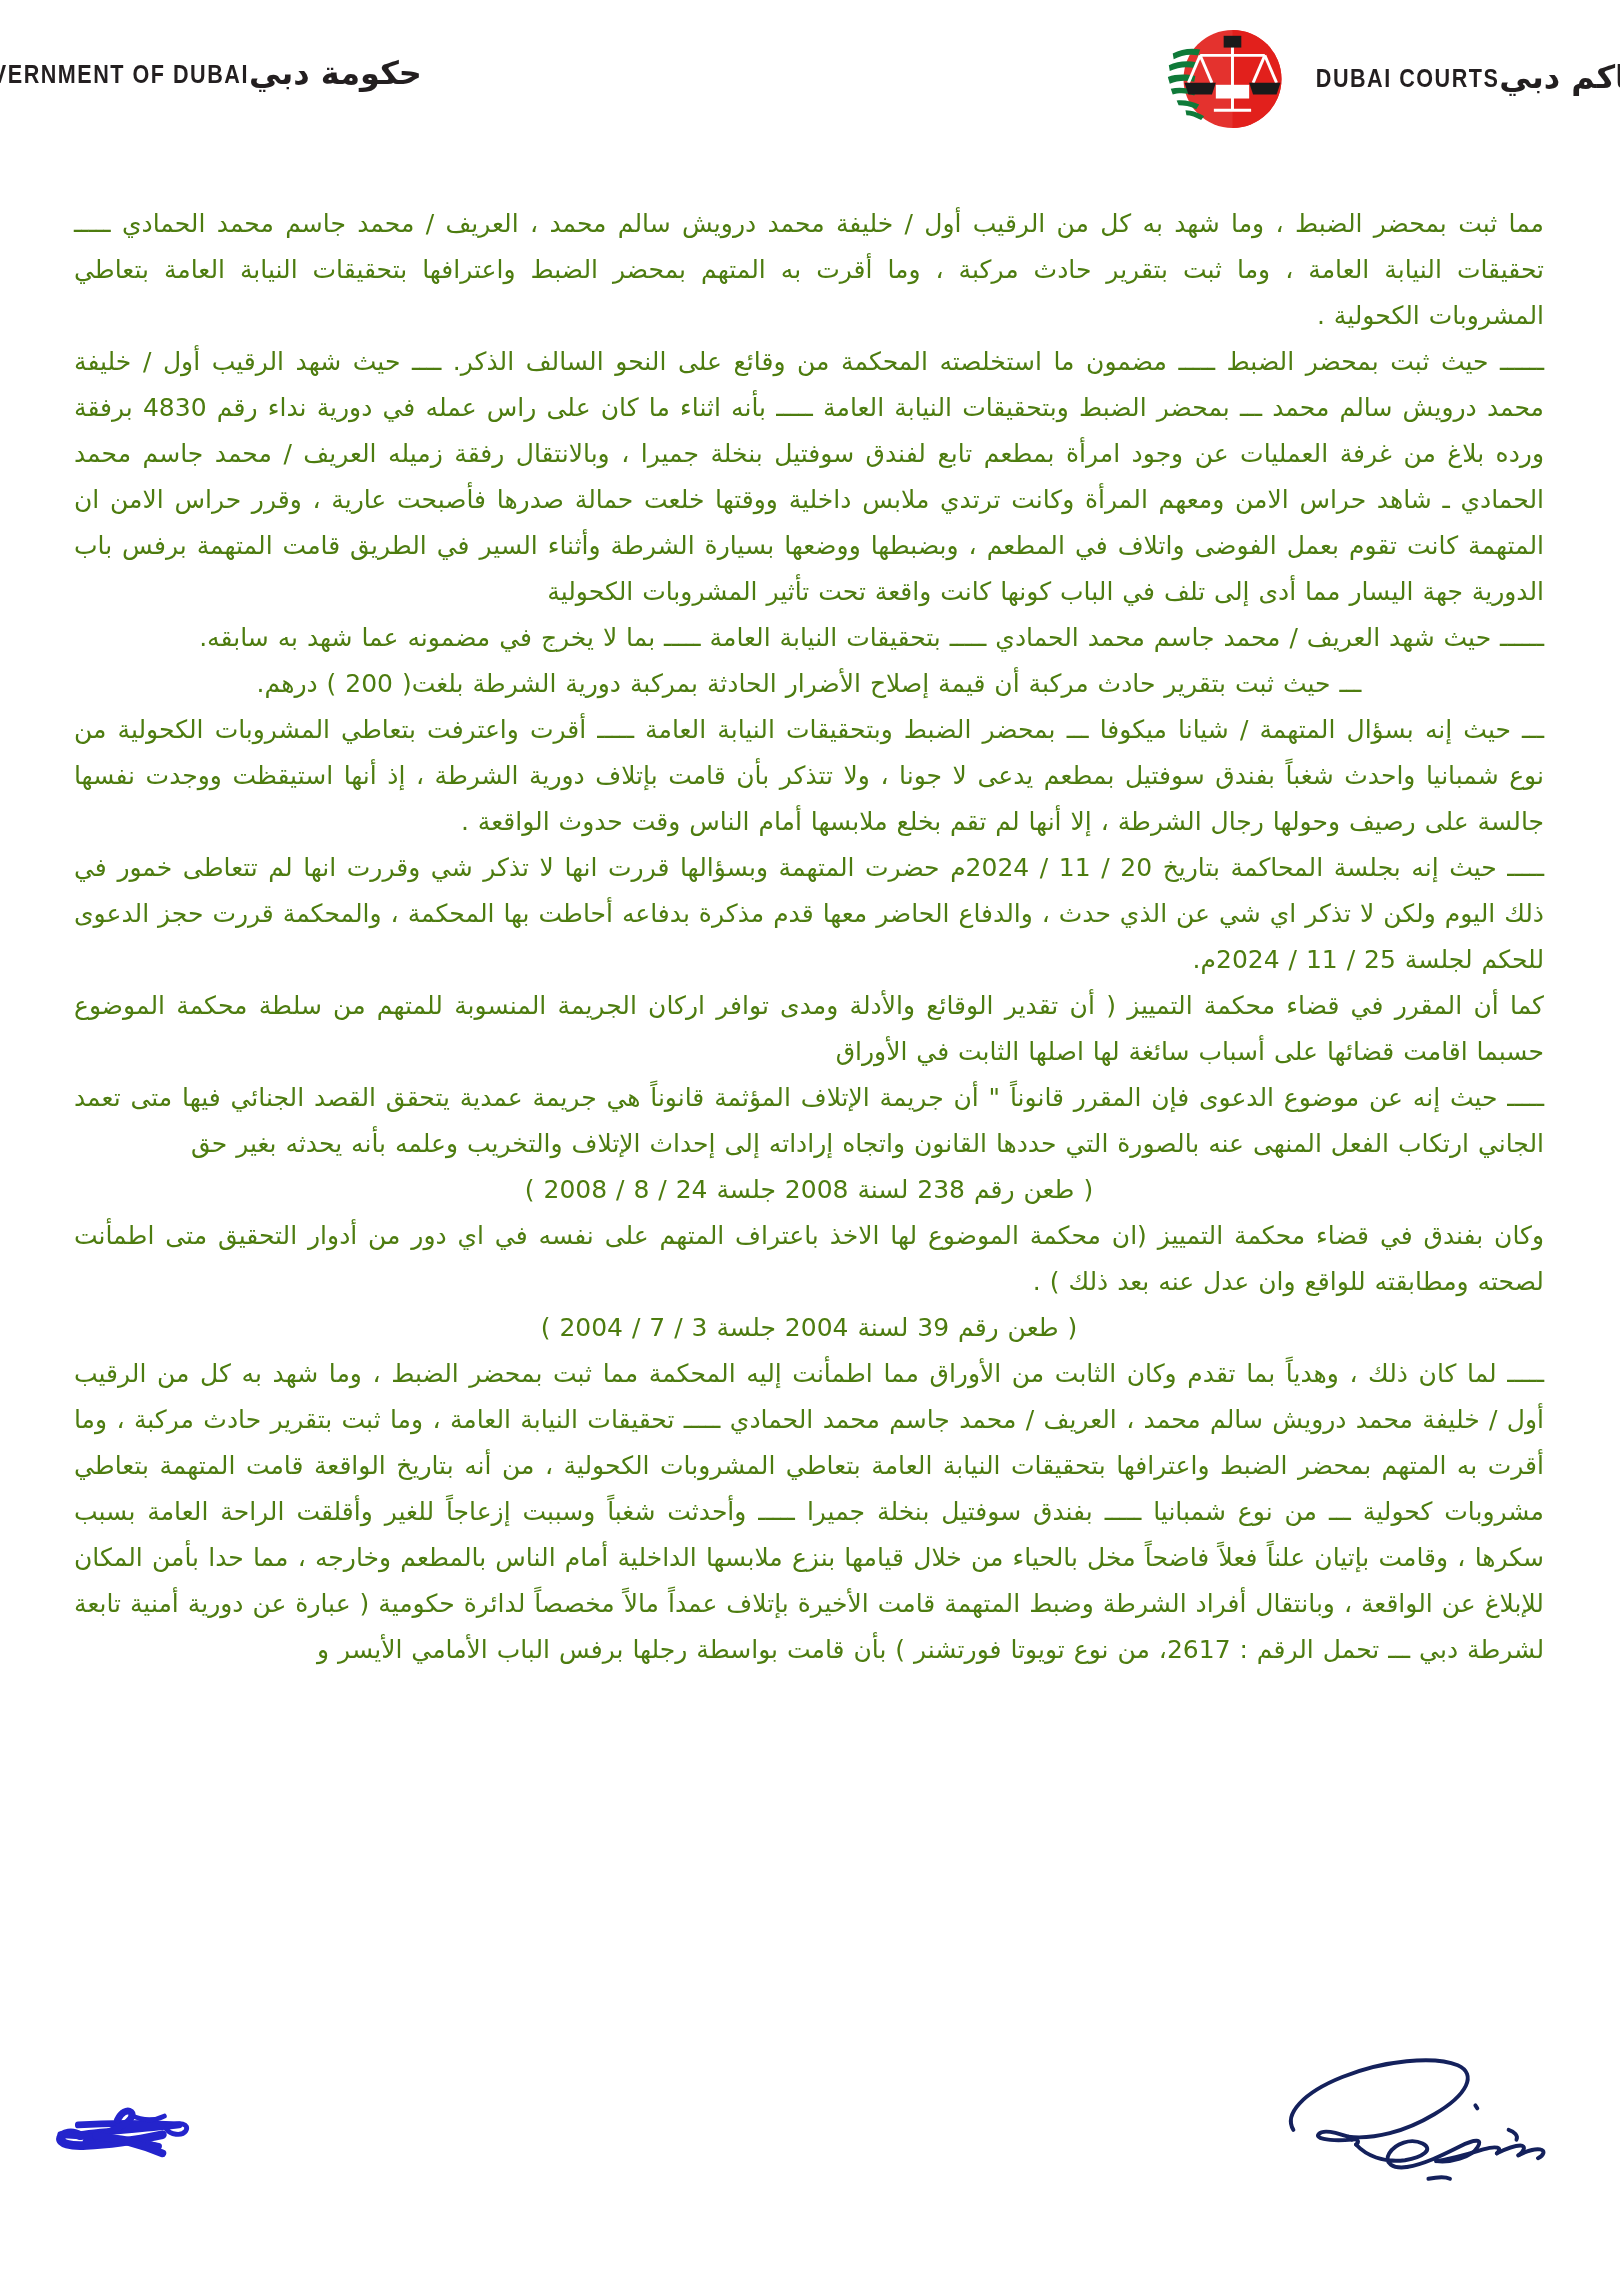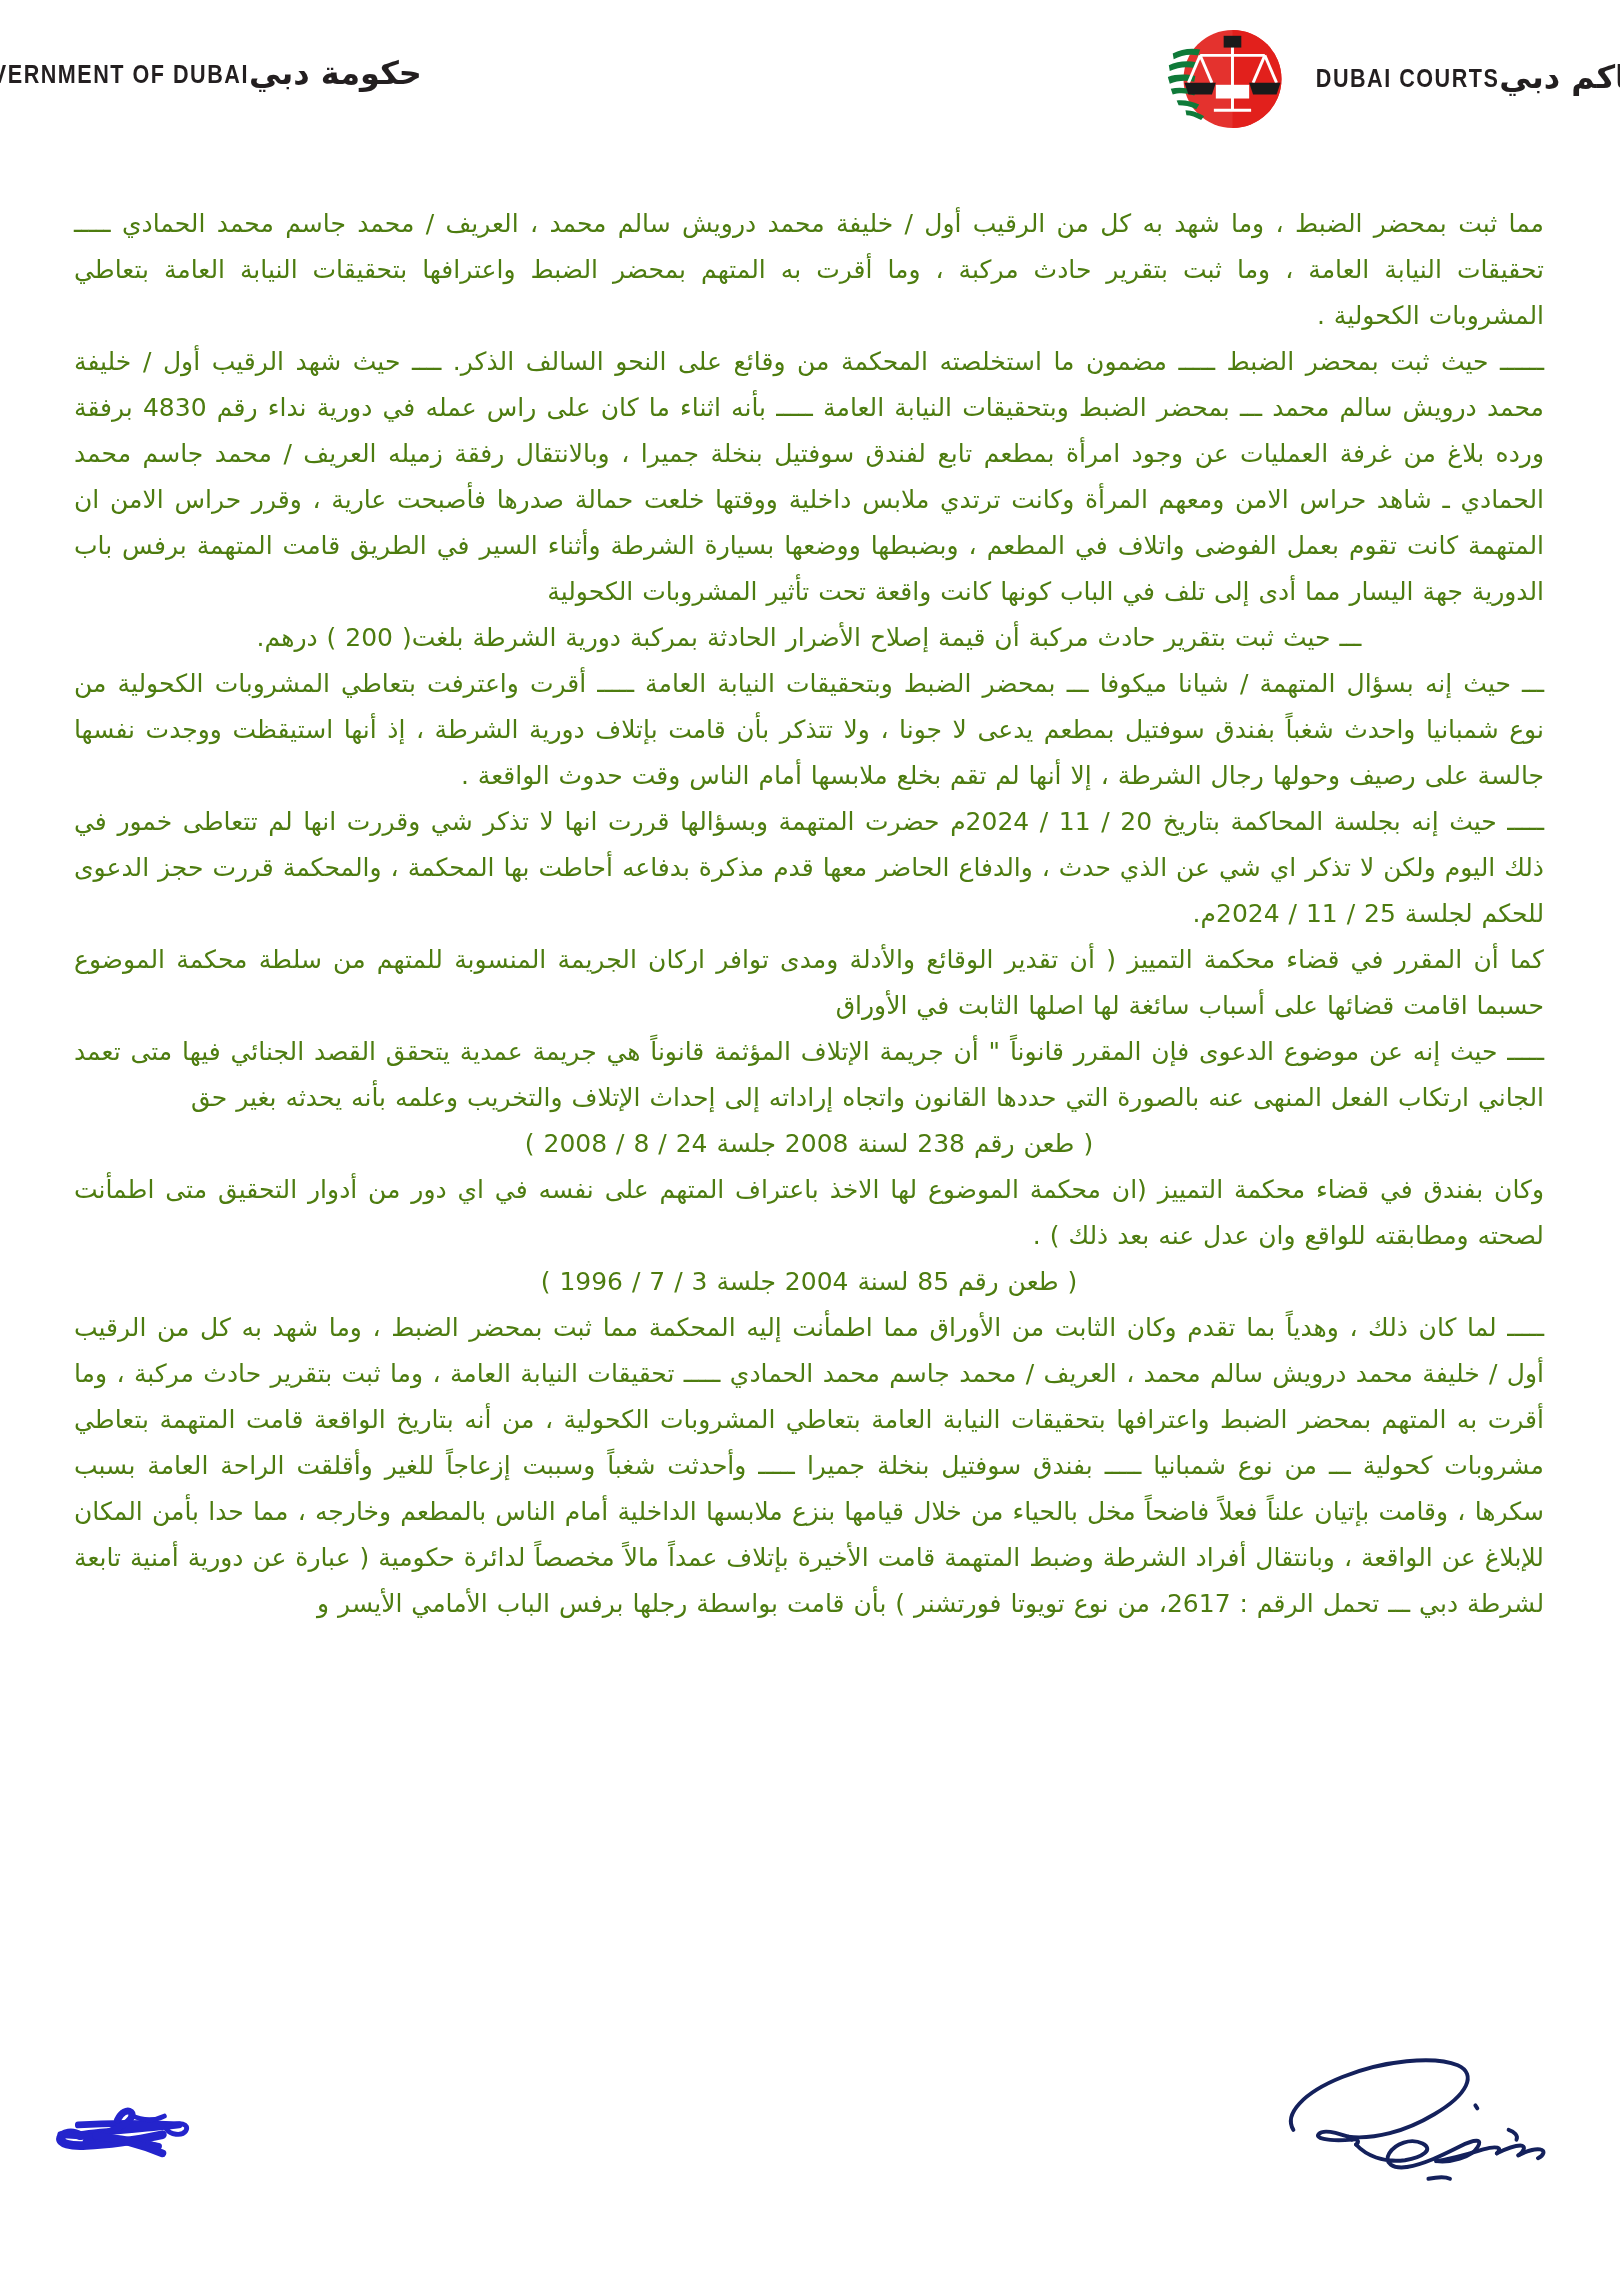--- a/index.html
+++ b/index.html
@@ -210,28 +210,29 @@
       <span class="logo-words">
         <span class="logo-ar">محاكم دبي</span>
         <span class="logo-en">DUBAI COURTS</span>
       </span>
     </div>
   </div>
 
   <div class="body-text">
     <p class="para">مما ثبت بمحضر الضبط ، وما شهد به كل من الرقيب أول / خليفة محمد درويش سالم محمد ، العريف / محمد جاسم محمد الحمادي ـــــ تحقيقات النيابة العامة ، وما ثبت بتقرير حادث مركبة ، وما أقرت به المتهم بمحضر الضبط واعترافها بتحقيقات النيابة العامة بتعاطي المشروبات الكحولية .</p>
     <p class="para">ــــــ حيث ثبت بمحضر الضبط ـــــ مضمون ما استخلصته المحكمة من وقائع على النحو السالف الذكر. ــــ حيث شهد الرقيب أول / خليفة محمد درويش سالم محمد ـــ بمحضر الضبط وبتحقيقات النيابة العامة ـــــ بأنه اثناء ما كان على راس عمله في دورية نداء رقم 4830 برفقة ورده بلاغ من غرفة العمليات عن وجود امرأة بمطعم تابع لفندق سوفتيل بنخلة جميرا ، وبالانتقال رفقة زميله العريف / محمد جاسم محمد الحمادي ـ شاهد حراس الامن ومعهم المرأة وكانت ترتدي ملابس داخلية ووقتها خلعت حمالة صدرها فأصبحت عارية ، وقرر حراس الامن ان المتهمة كانت تقوم بعمل الفوضى واتلاف في المطعم ، وبضبطها ووضعها بسيارة الشرطة وأثناء السير في الطريق قامت المتهمة برفس باب الدورية جهة اليسار مما أدى إلى تلف في الباب كونها كانت واقعة تحت تأثير المشروبات الكحولية</p>
+    <p class="para">ــــــ حيث شهد العريف / محمد جاسم محمد الحمادي ـــــ بتحقيقات النيابة العامة ـــــ بما لا يخرج في مضمونه عما شهد به سابقه.</p>
     <p class="para center-last">ـــ حيث ثبت بتقرير حادث مركبة أن قيمة إصلاح الأضرار الحادثة بمركبة دورية الشرطة بلغت( 200 ) درهم.</p>
     <p class="para">ـــ حيث إنه بسؤال المتهمة / شيانا ميكوفا ـــ بمحضر الضبط وبتحقيقات النيابة العامة ـــــ أقرت واعترفت بتعاطي المشروبات الكحولية من نوع شمبانيا واحدث شغباً بفندق سوفتيل بمطعم يدعى لا جونا ، ولا تتذكر بأن قامت بإتلاف دورية الشرطة ، إذ أنها استيقظت ووجدت نفسها جالسة على رصيف وحولها رجال الشرطة ، إلا أنها لم تقم بخلع ملابسها أمام الناس وقت حدوث الواقعة .</p>
     <p class="para">ـــــ حيث إنه بجلسة المحاكمة بتاريخ 20  /  11  /  2024م حضرت المتهمة وبسؤالها قررت انها لا تذكر شي وقررت انها لم تتعاطى خمور في ذلك اليوم ولكن لا تذكر اي شي عن الذي حدث ، والدفاع الحاضر معها قدم مذكرة بدفاعه أحاطت بها المحكمة ، والمحكمة قررت حجز الدعوى للحكم لجلسة 25 / 11 / 2024م.</p>
     <p class="para">كما أن المقرر في قضاء محكمة التمييز ( أن تقدير الوقائع والأدلة ومدى توافر اركان الجريمة المنسوبة للمتهم من سلطة محكمة الموضوع حسبما اقامت قضائها على أسباب سائغة لها اصلها الثابت في الأوراق</p>
     <p class="para">ـــــ حيث إنه عن موضوع الدعوى فإن المقرر قانوناً " أن جريمة الإتلاف المؤثمة قانوناً هي جريمة عمدية يتحقق القصد الجنائي فيها متى تعمد الجاني ارتكاب الفعل المنهى عنه بالصورة التي حددها القانون واتجاه إراداته إلى إحداث الإتلاف والتخريب وعلمه بأنه يحدثه بغير حق</p>
     <p class="para cite">( طعن رقم 238 لسنة 2008 جلسة 24 / 8 / 2008 )</p>
     <p class="para">وكان بفندق في قضاء محكمة التمييز (ان محكمة الموضوع لها الاخذ باعتراف المتهم على نفسه في اي دور من أدوار التحقيق متى اطمأنت لصحته ومطابقته للواقع وان عدل عنه بعد ذلك ) .</p>
-    <p class="para cite">( طعن رقم 85 لسنة 2004 جلسة 3 / 7 / 1996 )</p>
+    <p class="para cite">( طعن رقم 39 لسنة 2004 جلسة 3 / 7 / 2004 )</p>
     <p class="para">ـــــ لما كان ذلك ، وهدياً بما تقدم وكان الثابت من الأوراق مما اطمأنت إليه المحكمة مما ثبت بمحضر الضبط ، وما شهد به كل من الرقيب أول / خليفة محمد درويش سالم محمد ، العريف / محمد جاسم محمد الحمادي ـــــ تحقيقات النيابة العامة ، وما ثبت بتقرير حادث مركبة ، وما أقرت به المتهم بمحضر الضبط واعترافها بتحقيقات النيابة العامة بتعاطي المشروبات الكحولية ، من أنه بتاريخ الواقعة قامت المتهمة بتعاطي مشروبات كحولية ـــ من نوع شمبانيا ـــــ بفندق سوفتيل بنخلة جميرا ـــــ وأحدثت شغباً وسببت إزعاجاً للغير وأقلقت الراحة العامة بسبب سكرها ، وقامت بإتيان علناً فعلاً فاضحاً مخل بالحياء من خلال قيامها بنزع ملابسها الداخلية أمام الناس بالمطعم وخارجه ، مما حدا بأمن المكان للإبلاغ عن الواقعة ، وبانتقال أفراد الشرطة وضبط المتهمة قامت الأخيرة بإتلاف عمداً مالاً مخصصاً لدائرة حكومية ( عبارة عن دورية أمنية تابعة لشرطة دبي ـــ تحمل الرقم : 2617، من نوع تويوتا فورتشنر ) بأن قامت بواسطة رجلها برفس الباب الأمامي الأيسر و</p>
   </div>
 
   <div class="sig-left">
     <svg viewBox="0 0 330 130" xmlns="http://www.w3.org/2000/svg">
       <g fill="none" stroke="#2424cc" stroke-linecap="round" stroke-linejoin="round">
         <path d="M44 57 C36 52 26 54 24 59 C22 65 34 68 50 67 C72 66 104 61 128 56" stroke-width="9"></path>
         <path d="M42 46 C70 44 110 44 145 46 C112 50 72 52 44 56" stroke-width="7"></path>
         <path d="M82 41 C86 33 92 30 96 33 C99 36 95 42 88 46 C76 52 62 58 50 63" stroke-width="7"></path>
         <path d="M96 36 C108 42 120 42 130 37" stroke-width="5"></path>

